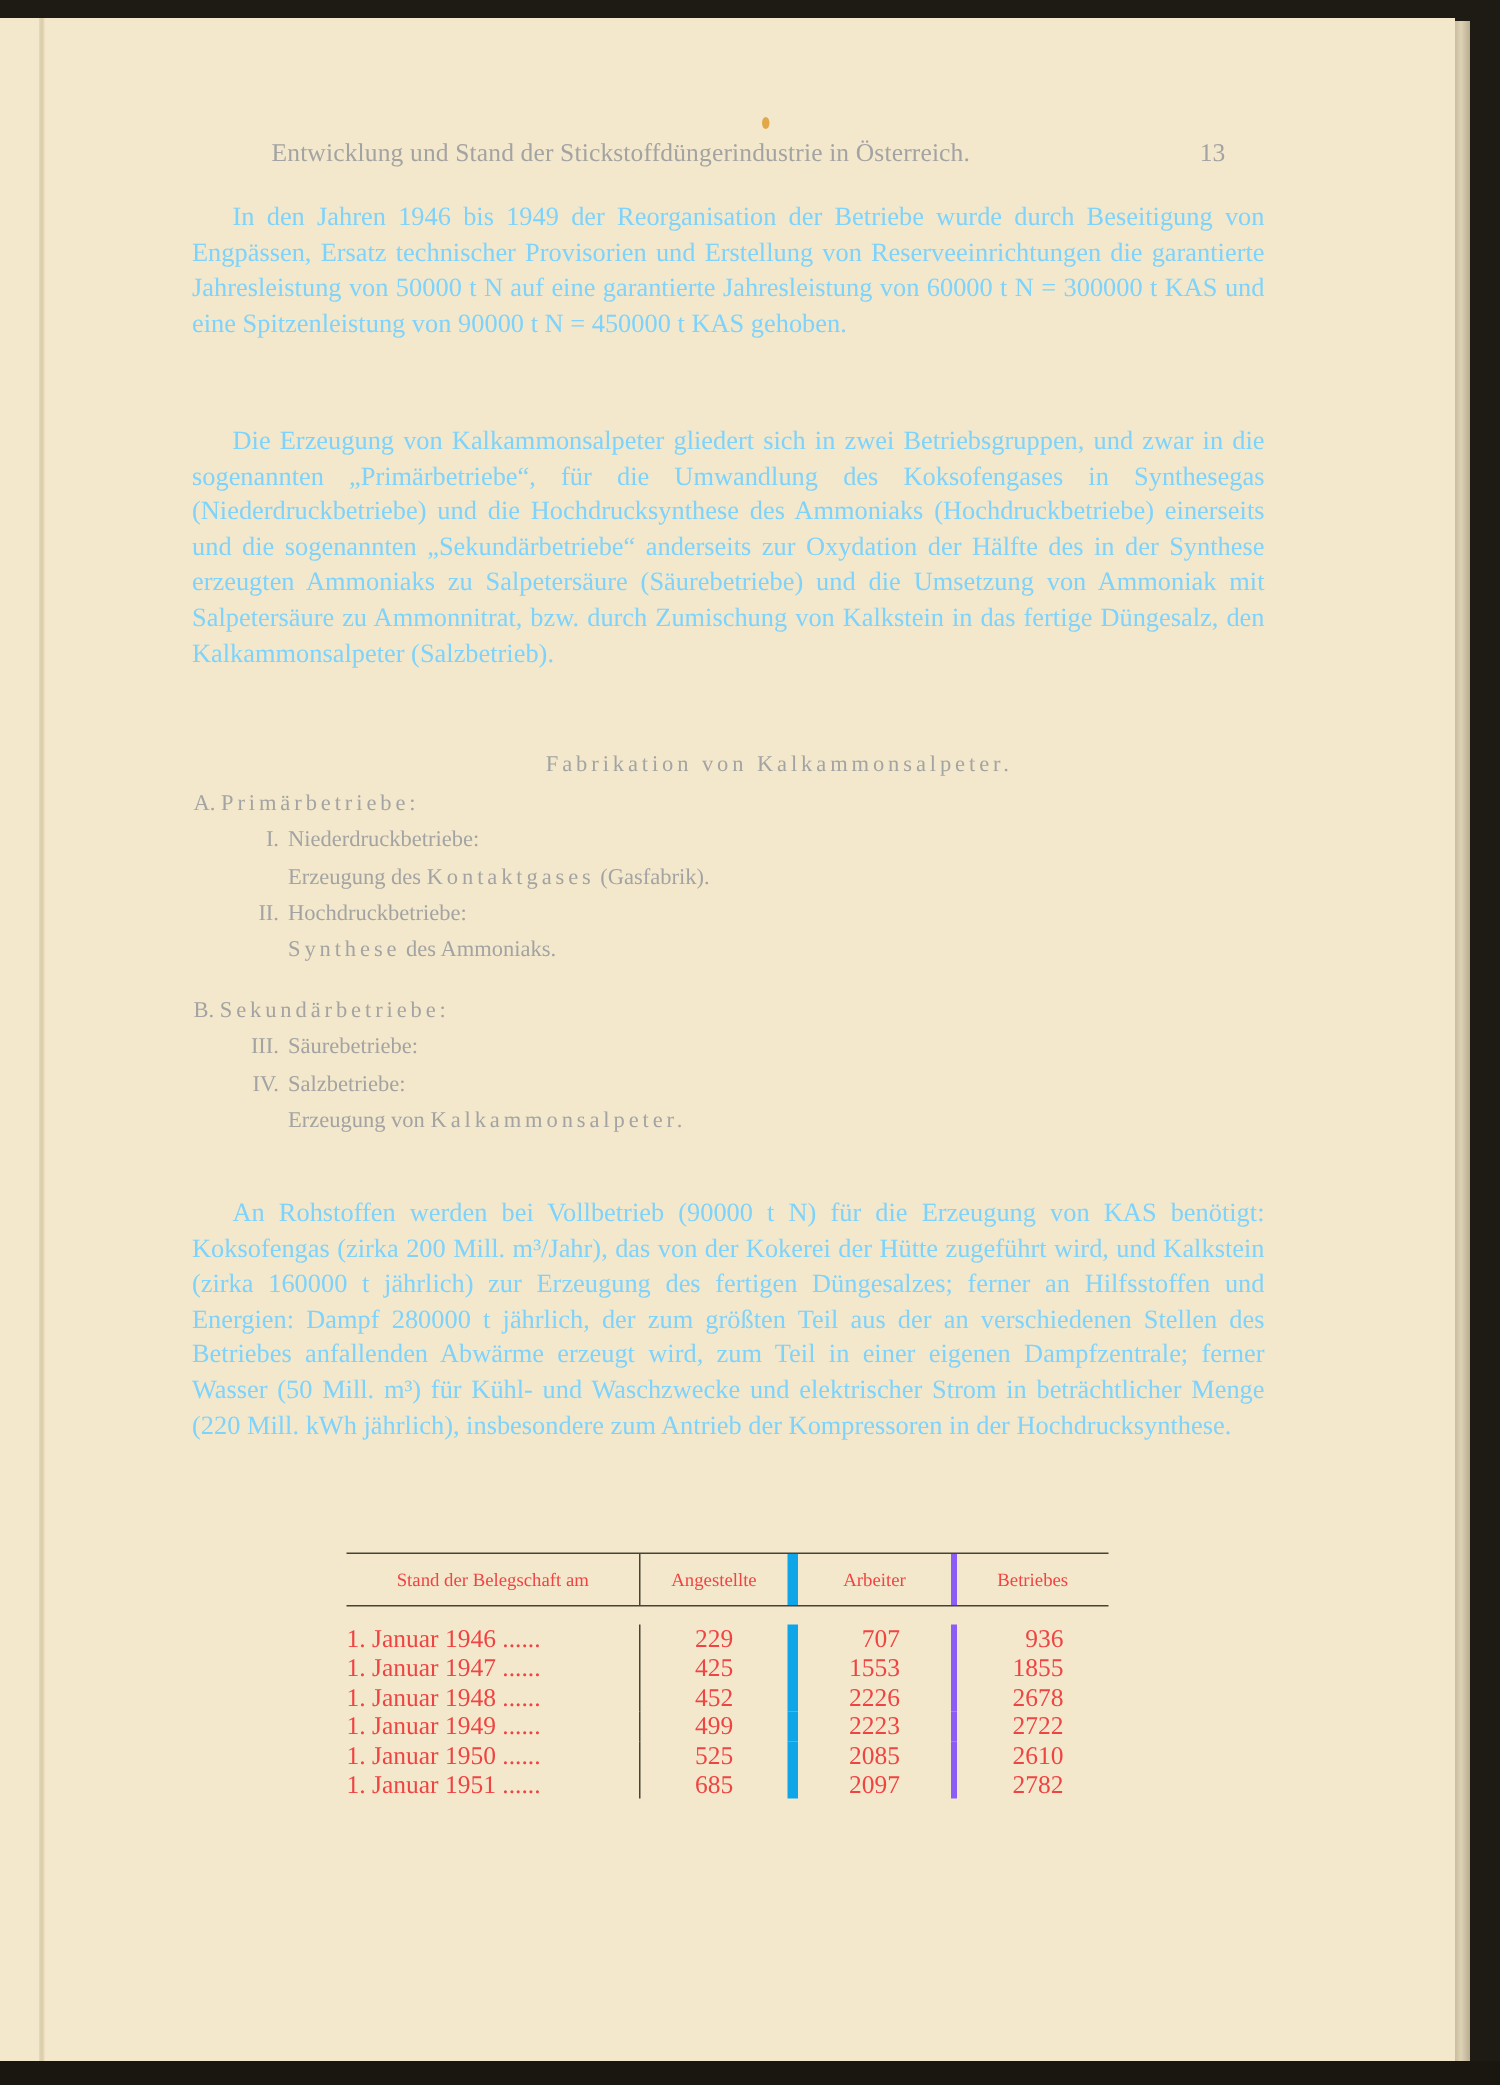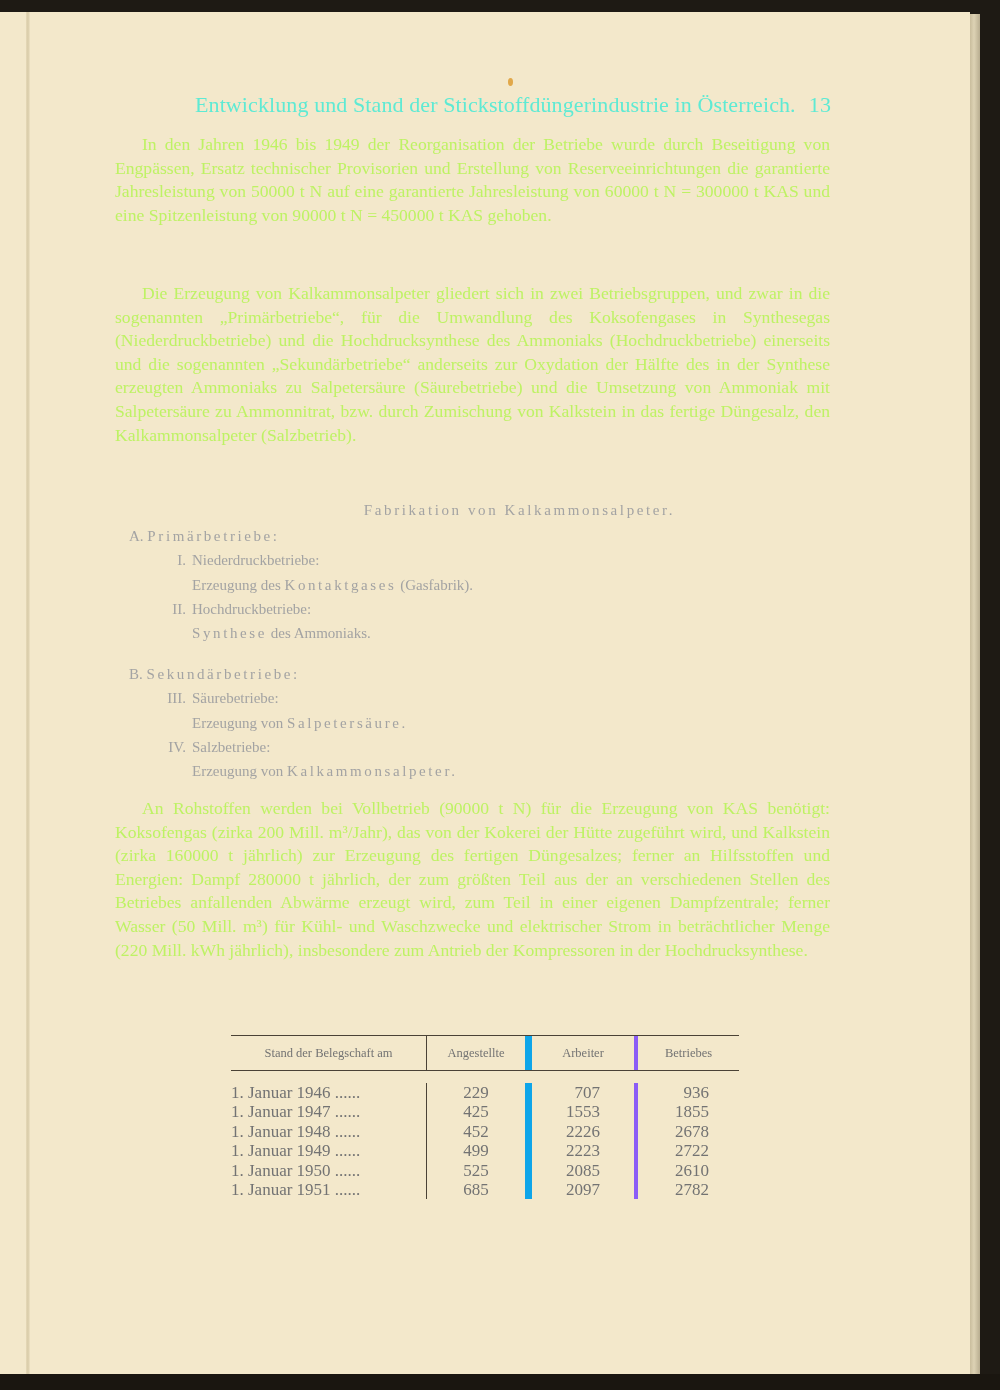--- a/index.html
+++ b/index.html
@@ -20,53 +20,53 @@
     }
     .gutter {
       position: absolute; left: 26px; top: 12px; width: 4px; height: 1362px;
       background: linear-gradient(90deg, #e6d9b8, #d8cba8, #efe3c4);
     }
     .bottom-shadow {
       position: absolute; left: 0; top: 1374px; width: 1000px; height: 16px;
       background: #1a1610;
     }
     .running-head {
-      position: absolute; left: 195px; top: 92px; width: 636px;
-      font-size: 22px; letter-spacing: 0.1px; color: #5eead4;
+      position: absolute; left: 181px; top: 92px; width: 636px;
+      font-size: 17px; letter-spacing: 0.1px; color: #a3a3a3;
     }
     .running-head .pno { position: absolute; right: 0; top: 0; }
     .ink-dot {
       position: absolute; left: 508px; top: 78px; width: 5px; height: 8px;
       border-radius: 50%; background: #e1a84a;
     }
     .para {
-      position: absolute; left: 115px; width: 715px;
+      position: absolute; left: 128px; width: 715px;
       font-size: 17.6px; line-height: 23.6px; text-align: justify;
-      text-align-last: left; color: #bef264;
+      text-align-last: left; color: #7dd3fc;
     }
     .para .indent { display: inline-block; width: 27px; }
     #p1 { top: 133px; }
     #p2 { top: 282px; }
     #p3 { top: 797px; }
     .spaced { letter-spacing: 2.6px; }
     .outline {
       position: absolute; left: 122px; top: 498px; width: 715px;
       font-size: 15px; line-height: 24.2px; color: #a3a3a3;
     }
     .outline .title { text-align: center; padding-left: 80px; letter-spacing: 2.6px; margin-bottom: 2px; }
     .outline .lvlA { padding-left: 7px; }
     .outline .lvlA .lab { letter-spacing: 2.6px; }
     .outline .lvlI { display: flex; }
     .outline .lvlI .num { width: 70px; text-align: right; padding-right: 6px; box-sizing: border-box; }
     .outline .lvlDesc { padding-left: 70px; }
     .outline .gapB { margin-top: 17px; }
     .table {
       position: absolute; left: 231px; top: 1035px; width: 508px;
       border-top: 1.6px solid #4a4236;
-      font-size: 17px; color: #737373;
+      font-size: 17px; color: #ef4444;
     }
     .trow { display: flex; }
     .thead { height: 34px; border-bottom: 1.6px solid #4a4236; font-size: 12.5px; align-items: center; }
     .tbody { padding-top: 12px; }
     .c0 { width: 196px; border-right: 1.4px solid #4a4236; box-sizing: border-box; }
     .c1 { width: 105px; border-right: 7px solid #0ea5e9; box-sizing: border-box; }
     .c2 { width: 106px; border-right: 4px solid #8b5cf6; box-sizing: border-box; }
     .c3 { width: 101px; }
     .thead .c0, .thead .c1, .thead .c2, .thead .c3 { text-align: center; height: 34px; line-height: 34px; }
     .tbody .cell { height: 19.4px; line-height: 19.4px; }
@@ -112,21 +112,20 @@
   <div class="lvlDesc"><span></span><span class="spaced">Synthese</span><span> des Ammoniaks.</span></div>
 
   <div class="lvlA gapB">
     <span>B.</span>
     <span class="lab">Sekundärbetriebe:</span>
   </div>
   <div class="lvlI">
     <span class="num">III.</span>
     <span>Säurebetriebe:</span>
   </div>
-  <div class="lvlDesc"><span>Erzeugung von </span><span class="spaced">Salpetersäure.</span><span></span></div>
   <div class="lvlI">
     <span class="num">IV.</span>
     <span>Salzbetriebe:</span>
   </div>
   <div class="lvlDesc"><span>Erzeugung von </span><span class="spaced">Kalkammonsalpeter.</span><span></span></div>
 </div>
 
 <div class="para" id="p3"><span class="indent"></span><span>An Rohstoffen werden bei Vollbetrieb (90000 t N) für die Erzeugung von KAS benötigt: Koksofengas (zirka 200 Mill. m³/Jahr), das von der Kokerei der Hütte zugeführt wird, und Kalkstein (zirka 160000 t jährlich) zur Erzeugung des fertigen Düngesalzes; ferner an Hilfsstoffen und Energien: Dampf 280000 t jährlich, der zum größten Teil aus der an verschiedenen Stellen des Betriebes anfallenden Abwärme erzeugt wird, zum Teil in einer eigenen Dampfzentrale; ferner Wasser (50 Mill. m³) für Kühl- und Waschzwecke und elektrischer Strom in beträchtlicher Menge (220 Mill. kWh jährlich), insbesondere zum Antrieb der Kompressoren in der Hochdrucksynthese.</span></div>
 
 <div class="table">

